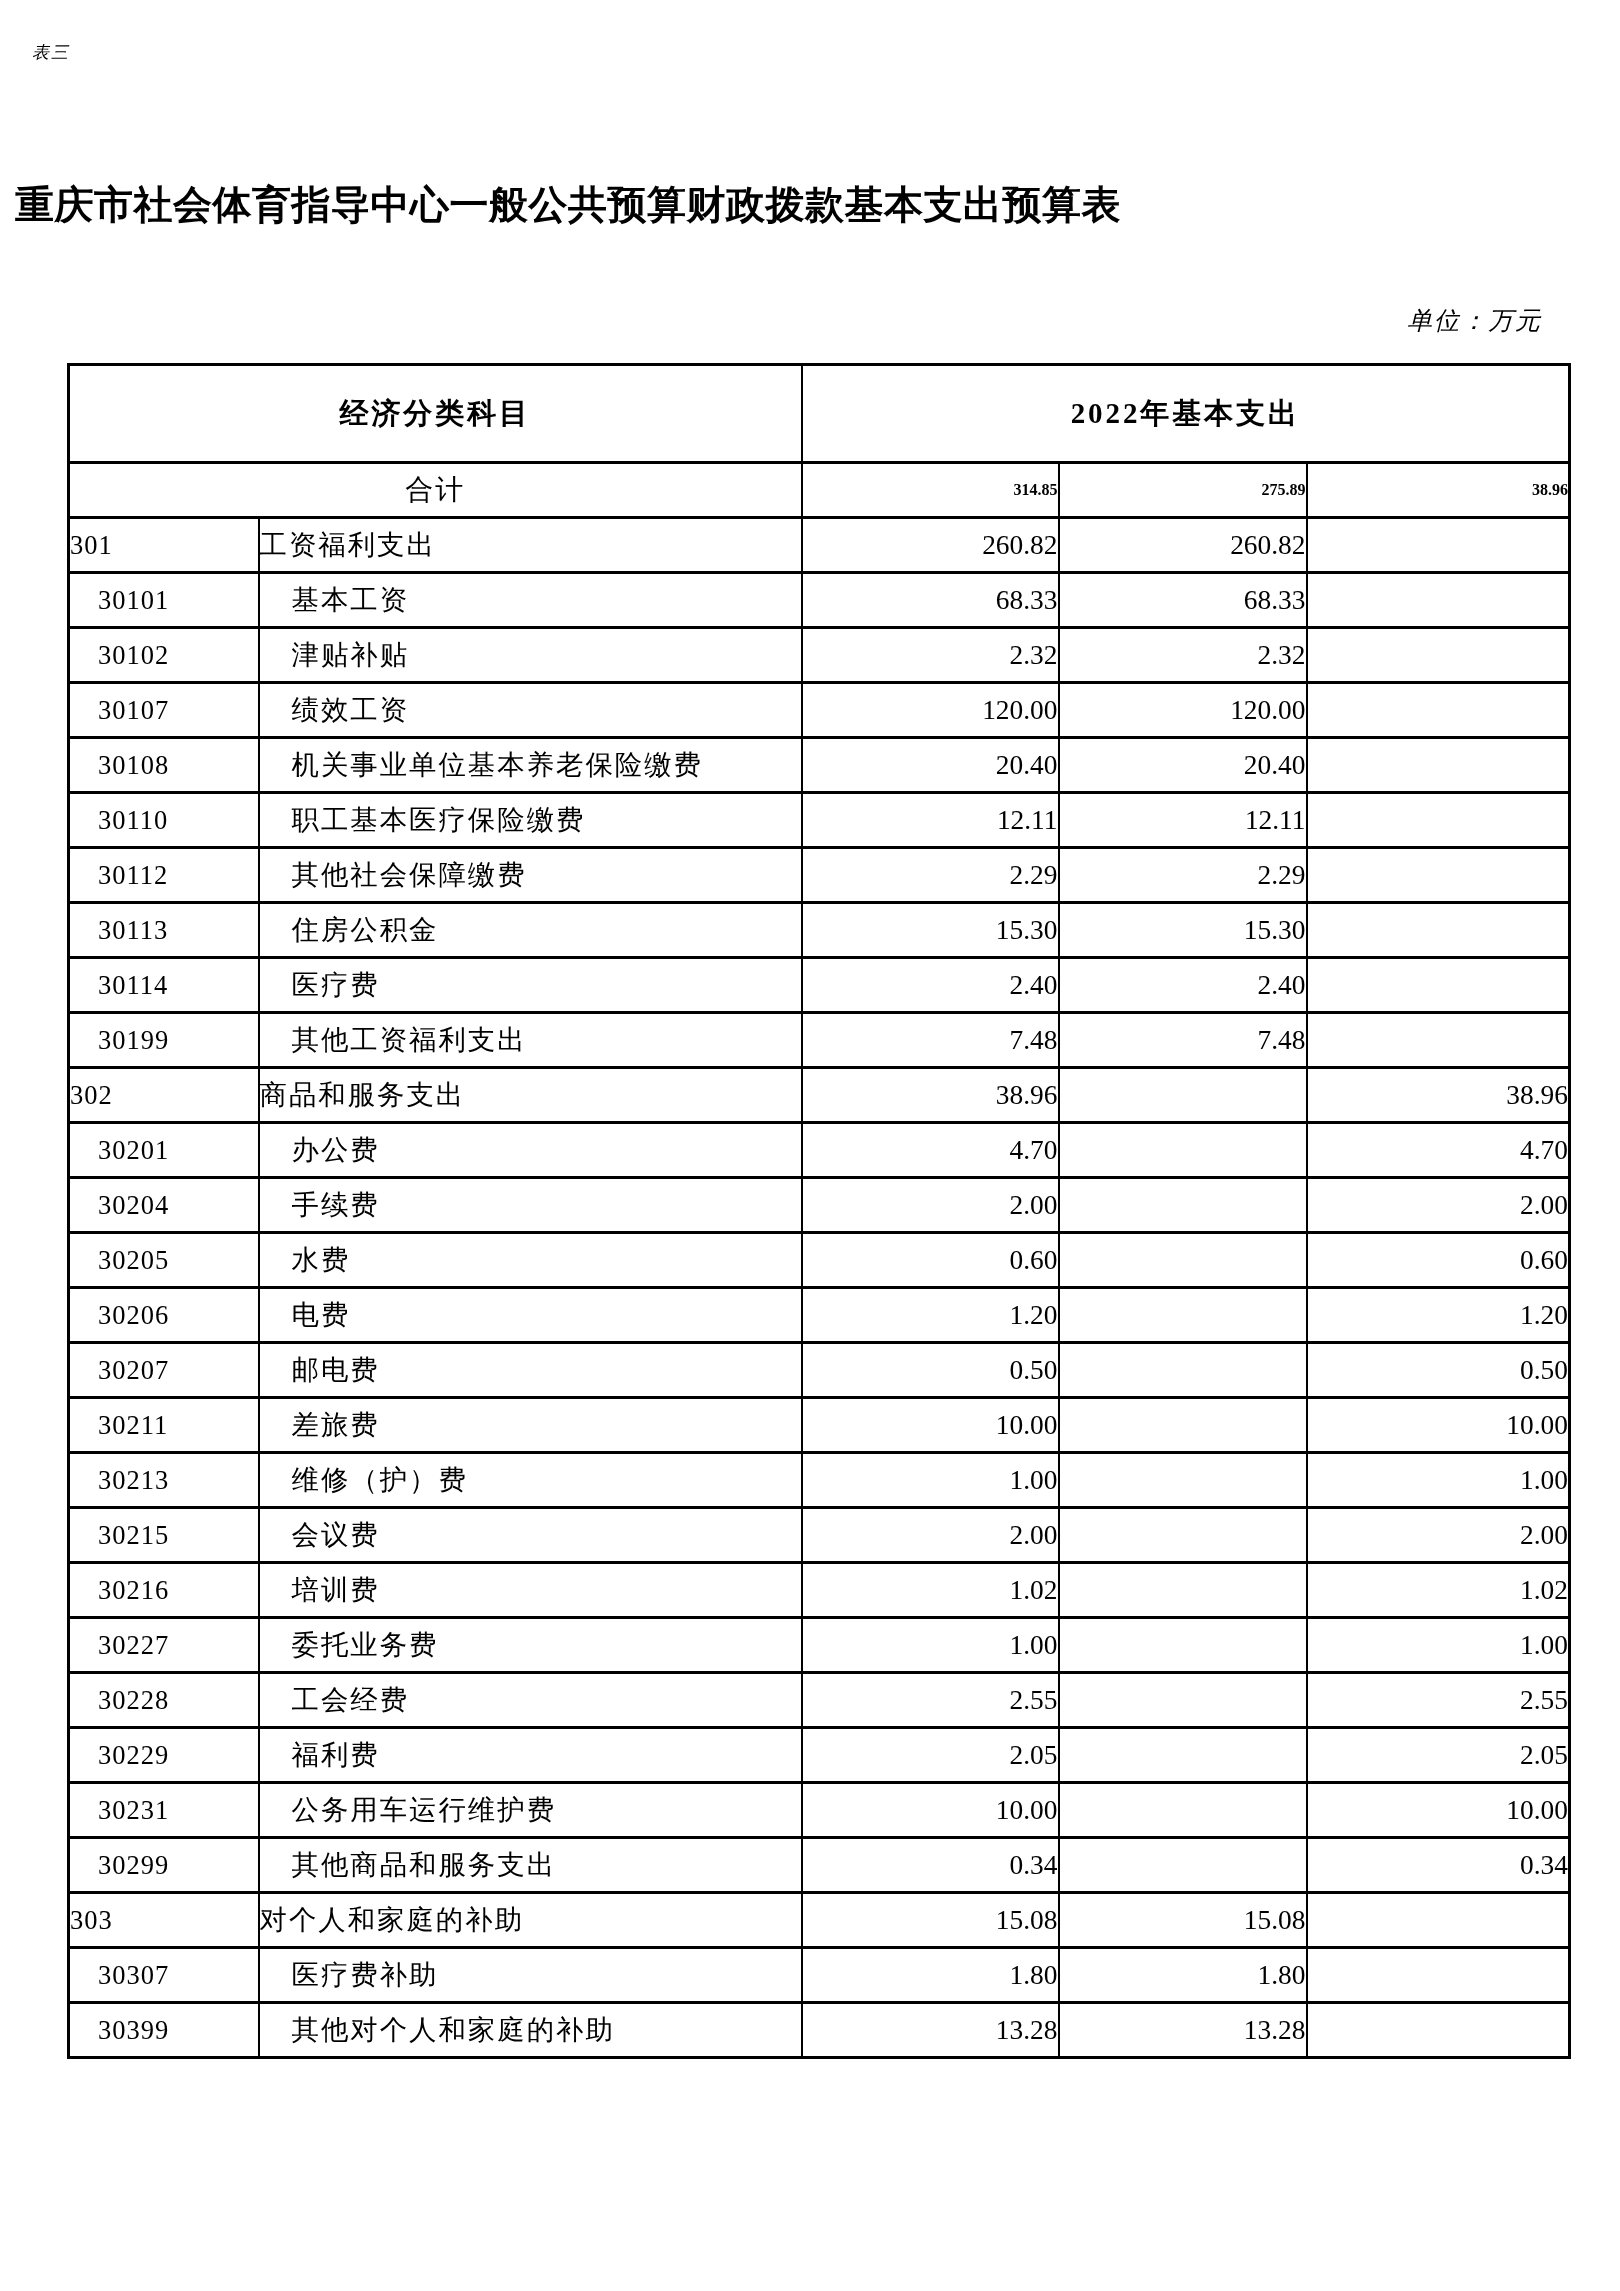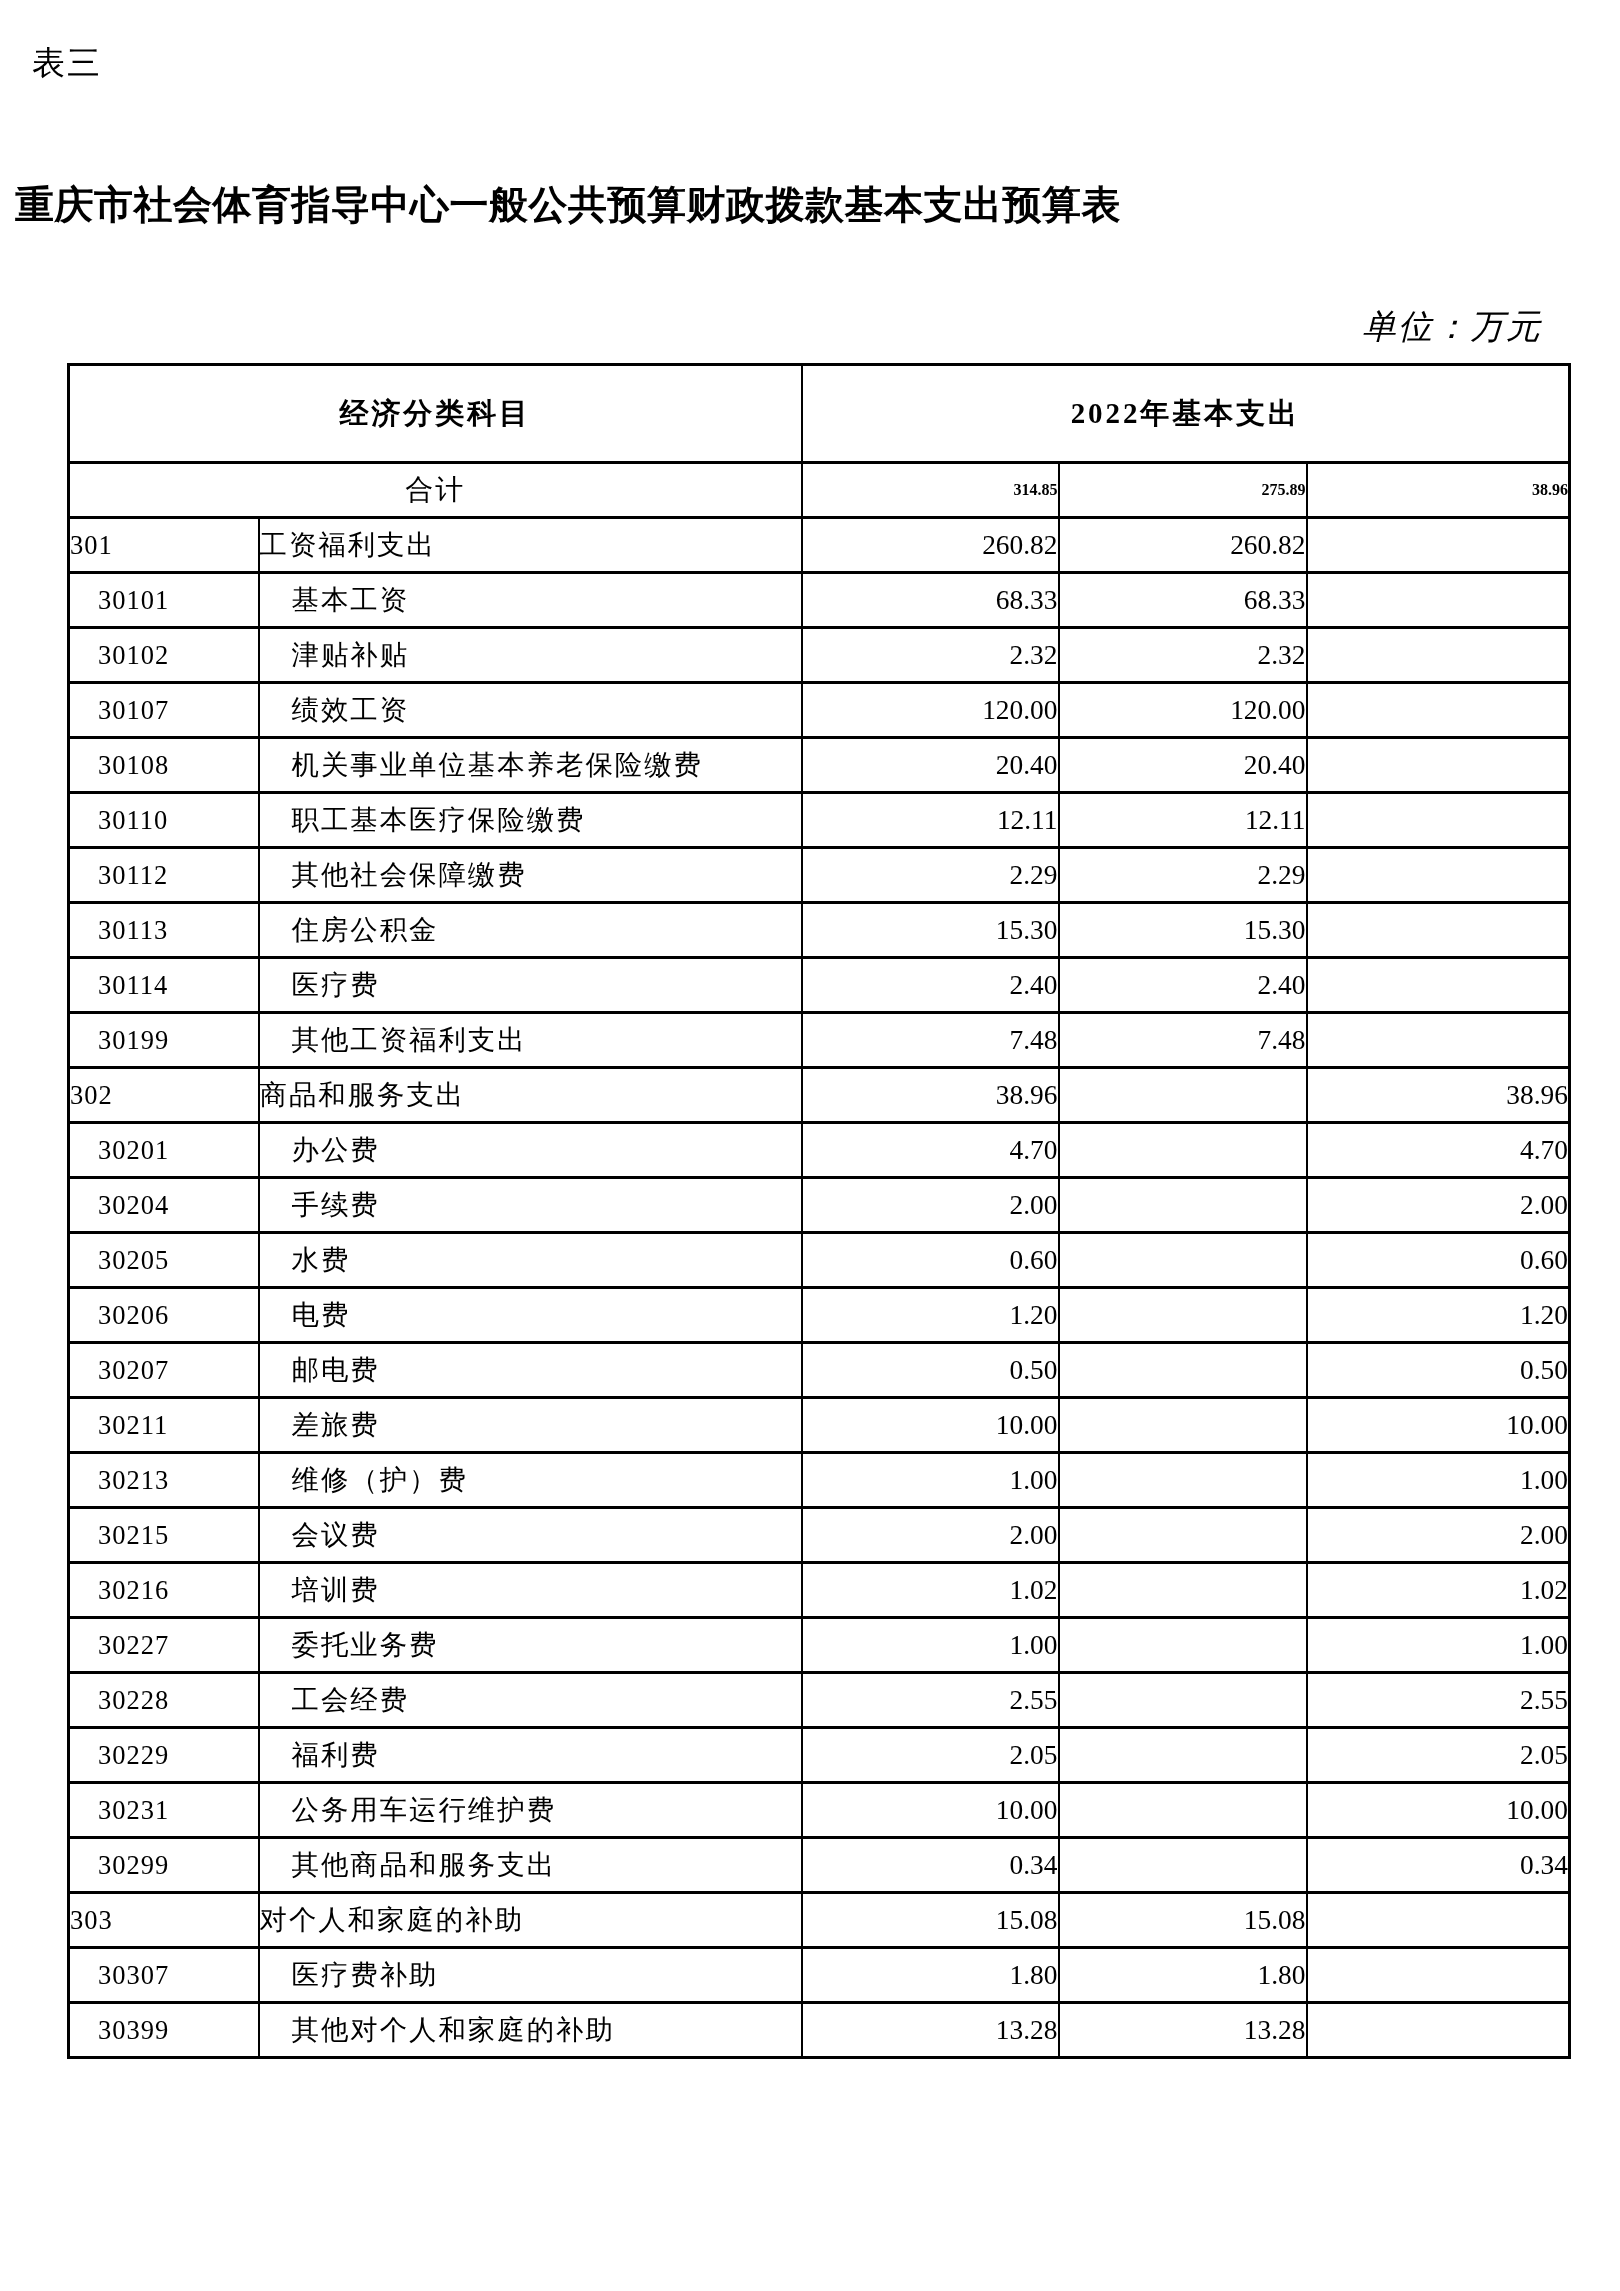--- a/index.html
+++ b/index.html
@@ -13,39 +13,40 @@
     position: relative;
     width: 1620px;
     height: 2292px;
     background: #ffffff;
     overflow: hidden;
   }
   .doc-tag {
     position: absolute;
     left: 32px;
     top: 41px;
-    font-size: 33px;
+    font-size: 17px;
+    font-style: italic;
     letter-spacing: 2px;
   }
   .doc-title {
     position: absolute;
     left: 15px;
     top: 178px;
     width: 100%;
     margin: 0;
     text-align: left;
     font-size: 39px;
     font-weight: bold;
     letter-spacing: 0.5px;
   }
   .unit-label {
     position: absolute;
     top: 304px;
     right: 78px;
-    font-size: 34px;
+    font-size: 25px;
     font-style: italic;
     letter-spacing: 2px;
     text-align: center;
   }
   table.budget {
     position: absolute;
     left: 67px;
     top: 363px;
     width: 1501px;
     border-collapse: collapse;

